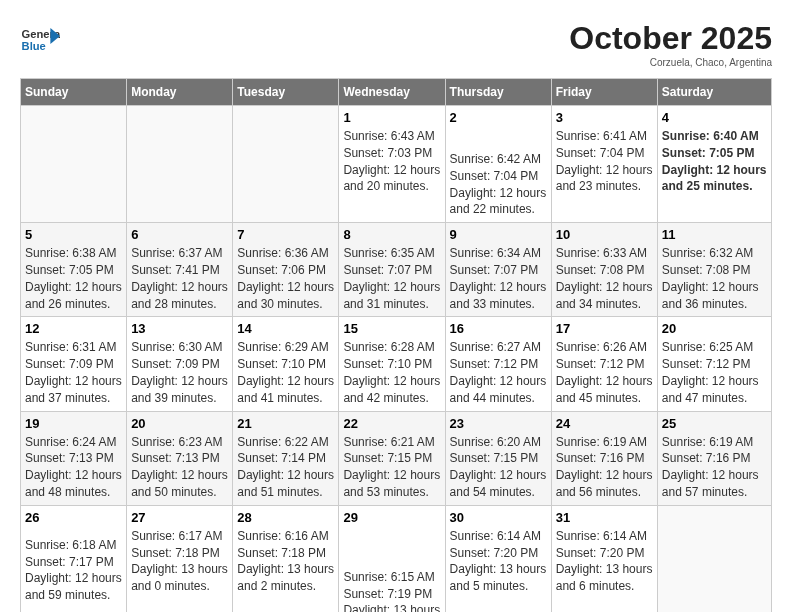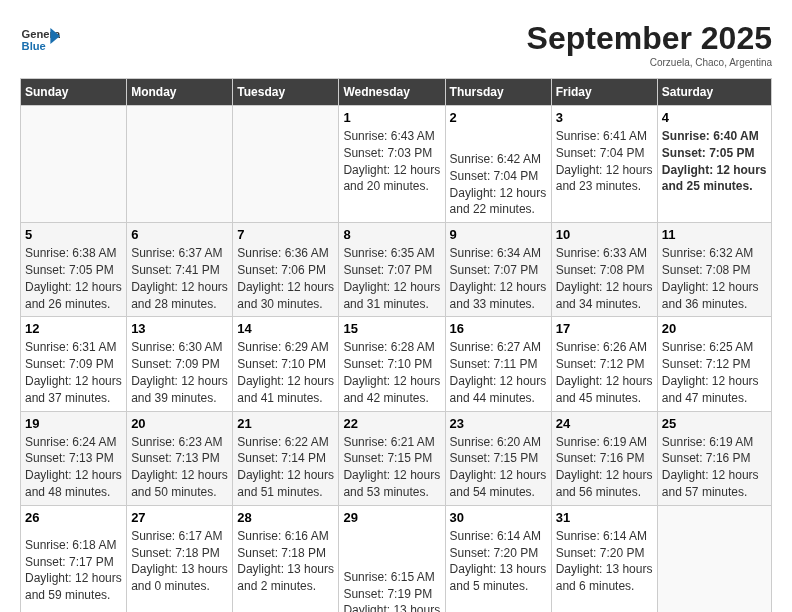--- a/index.html
+++ b/index.html
@@ -36,21 +36,21 @@
     .subtitle {
       font-size: 10px;
       color: #555;
     }
     table {
       width: 100%;
       border-collapse: collapse;
       font-size: 11px;
     }
     thead tr {
-      background-color: #404040;
+      background-color: #737373;
       color: #fff;
     }
     thead th {
       padding: 6px 4px;
       text-align: left;
       font-size: 12px;
       font-weight: bold;
       border: 1px solid #ccc;
     }
     tbody tr {
@@ -86,21 +86,21 @@
 
 <div class="header-area">
   <div class="logo">
     <svg class="logo-icon" viewBox="0 0 50 50">
       <text x="2" y="22" font-size="14" font-weight="bold" fill="#333">General</text>
       <text x="2" y="38" font-size="14" font-weight="bold" fill="#1a6faf">Blue</text>
       <polygon points="38,10 50,20 38,30" fill="#1a6faf"></polygon>
     </svg>
   </div>
   <div class="title-area">
-    <div class="month-title">September 2025</div>
+    <div class="month-title">October 2025</div>
     <div class="subtitle">Corzuela, Chaco, Argentina</div>
   </div>
 </div>
 
 <table>
   <thead>
     <tr>
     <th>Sunday</th>
         <th>Monday</th>
         <th>Tuesday</th>
@@ -220,21 +220,21 @@
         <td>
           <span class="day-number">15</span>
           <div class="day-info" style="white-space: pre-line;">Sunrise: 6:28 AM
 Sunset: 7:10 PM
 Daylight: 12 hours
 and 42 minutes.</div>
         </td>
         <td>
           <span class="day-number">16</span>
           <div class="day-info" style="white-space: pre-line;">Sunrise: 6:27 AM
-Sunset: 7:11 PM
+Sunset: 7:12 PM
 Daylight: 12 hours
 and 44 minutes.</div>
         </td>
         <td>
           <span class="day-number">17</span>
           <div class="day-info" style="white-space: pre-line;">Sunrise: 6:26 AM
 Sunset: 7:12 PM
 Daylight: 12 hours
 and 45 minutes.</div>
         </td>

